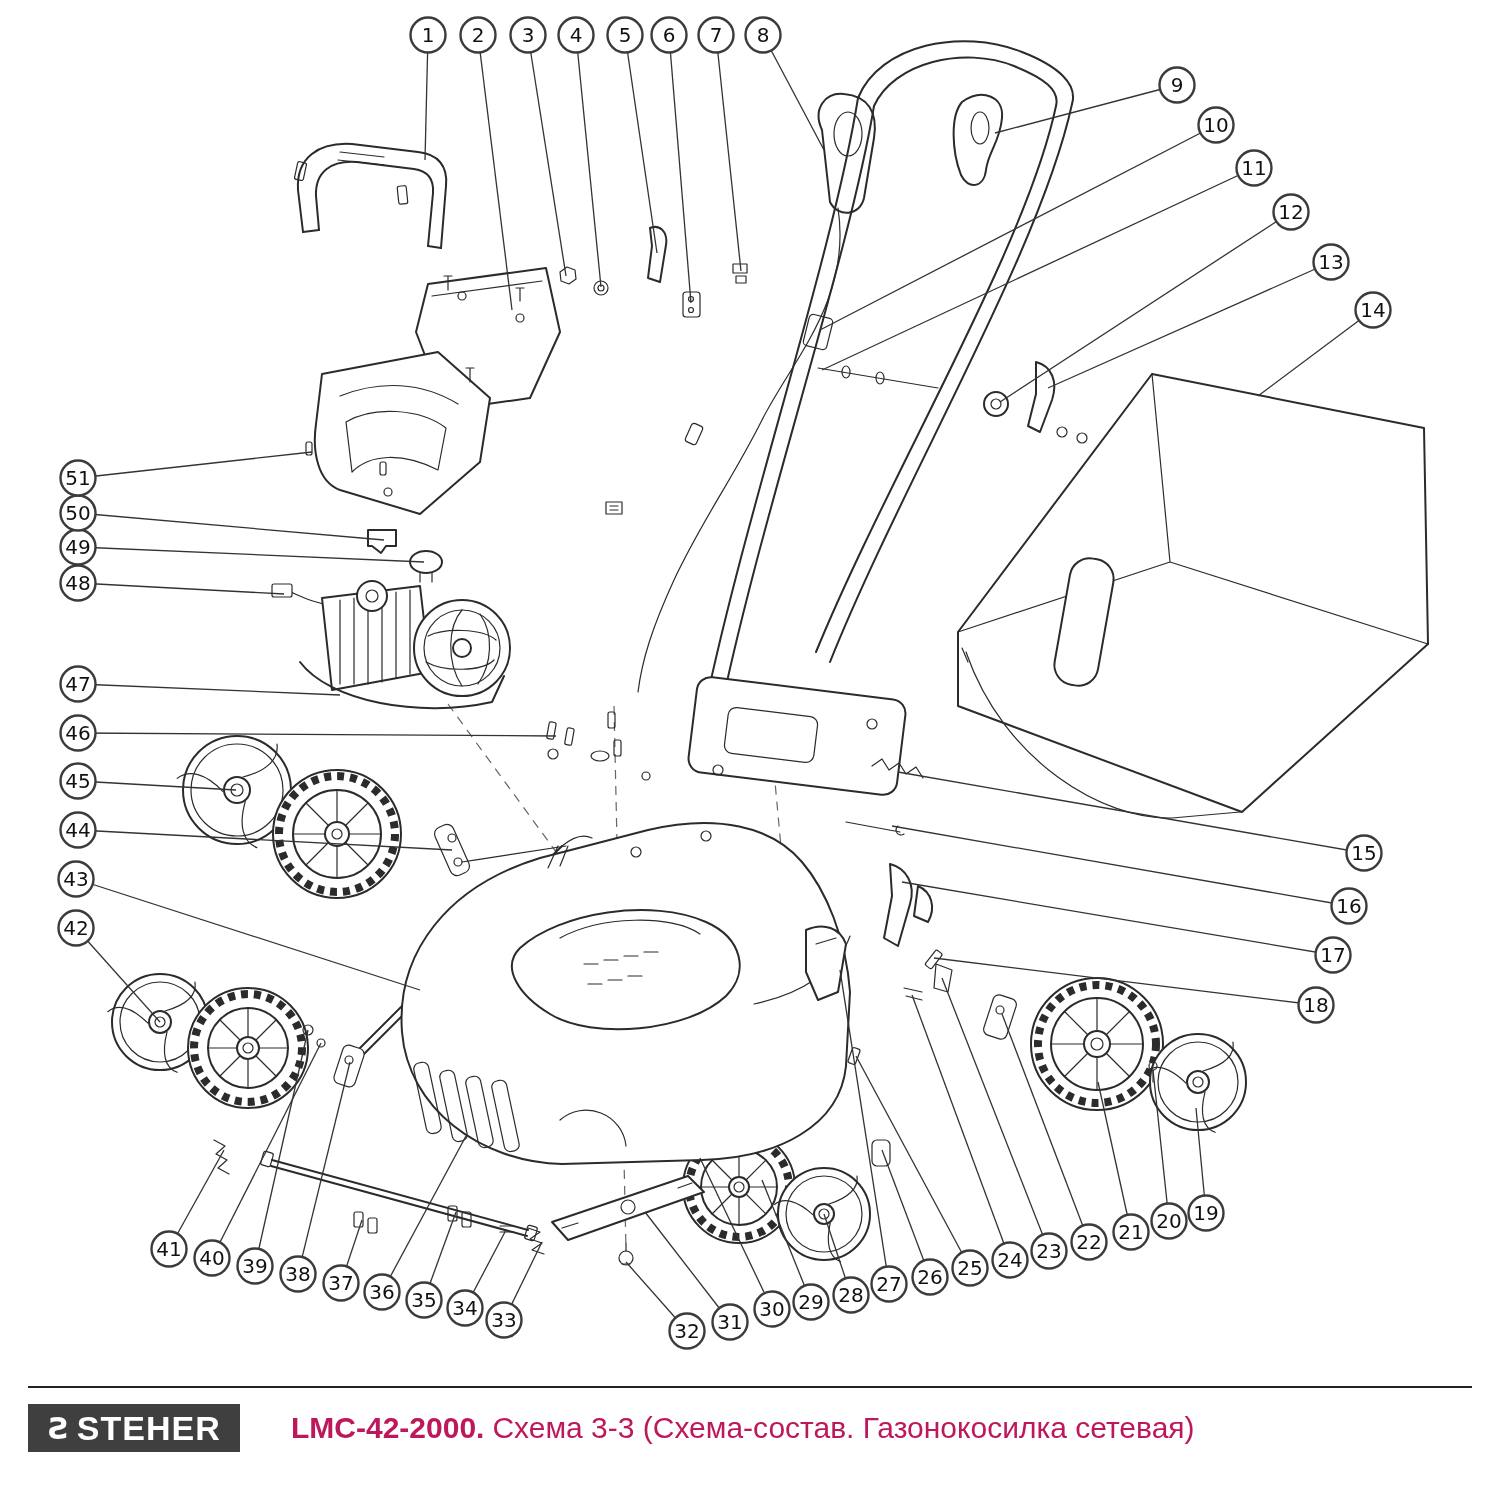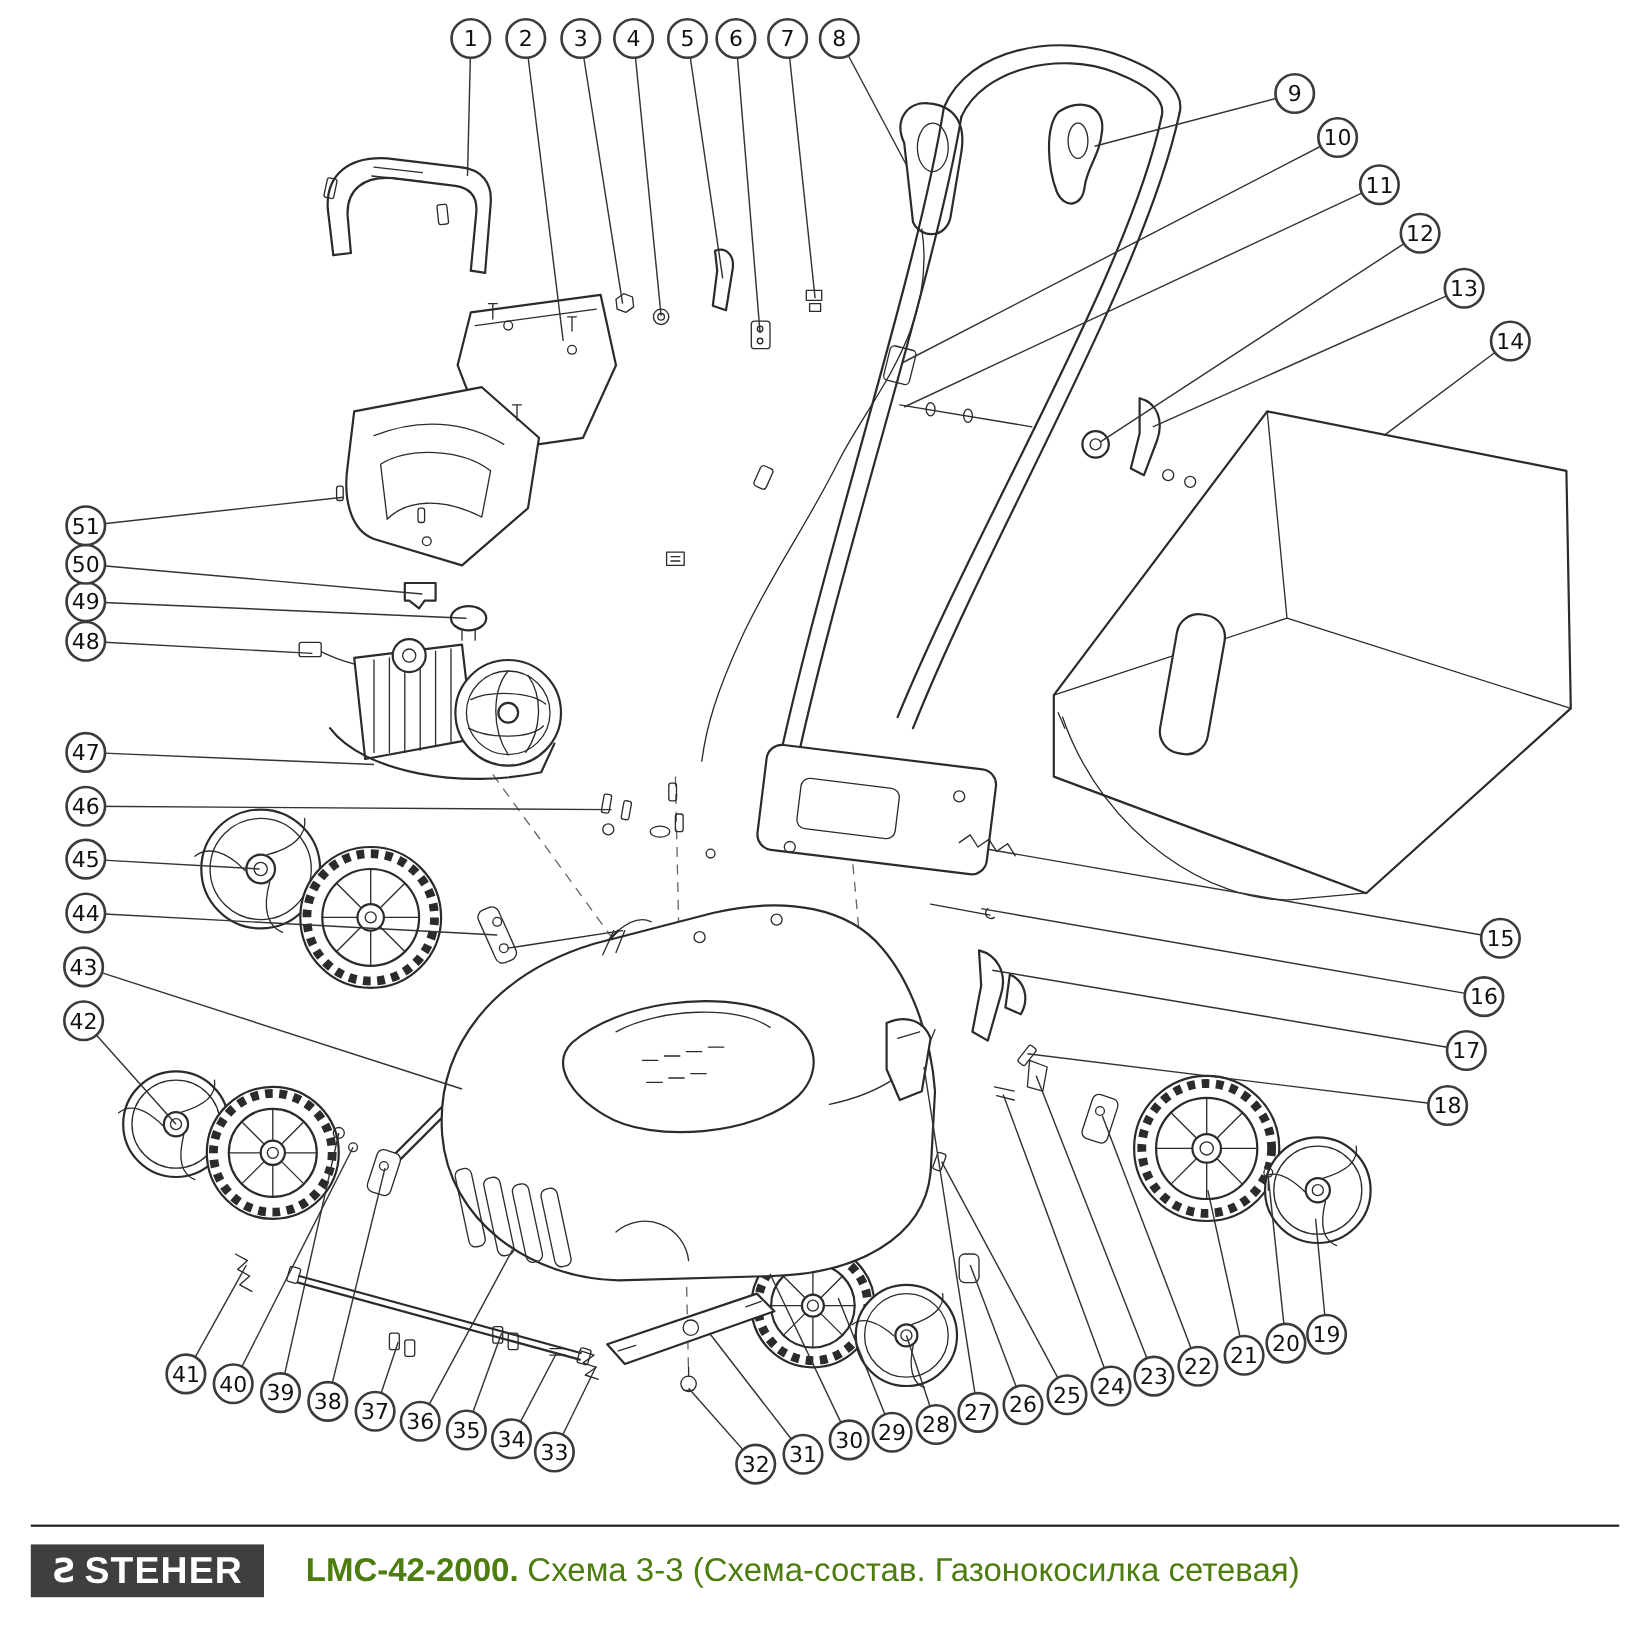--- a/index.html
+++ b/index.html
@@ -13,21 +13,21 @@
   .dash{fill:none;stroke:#666;stroke-width:1.2;stroke-dasharray:9 7}
   .leader{stroke:#333;stroke-width:1.3}
   .bubble{fill:#fff;stroke:#3b3b3b;stroke-width:2.4}
   .callout-num{font:20px "DejaVu Sans",sans-serif;fill:#111;text-anchor:middle}
   .footer{position:absolute;left:28px;right:28px;top:1386px;border-top:2px solid #222;
           padding-top:16px;display:flex;align-items:center}
   .logo{background:#3f3f3f;color:#fff;height:48px;min-width:212px;display:flex;
         align-items:center;justify-content:center;gap:8px}
   .logo-sym{font:700 30px "DejaVu Sans",sans-serif;display:inline-block;transform:scaleX(-1)}
   .logo-text{font:700 34px "Liberation Sans",sans-serif;letter-spacing:1px}
-  .caption{margin-left:38px;font-size:30px;color:#4d7c0f;white-space:nowrap}
+  .caption{margin-left:51px;font-size:30px;color:#be185d;white-space:nowrap}
   .model{font-weight:700}
   .subtitle{font-weight:400;margin-left:8px}
 </style>
 </head>
 <body>
 
 <div class="page">
 
 <svg width="1500" height="1385" viewBox="0 0 1500 1385">
 

